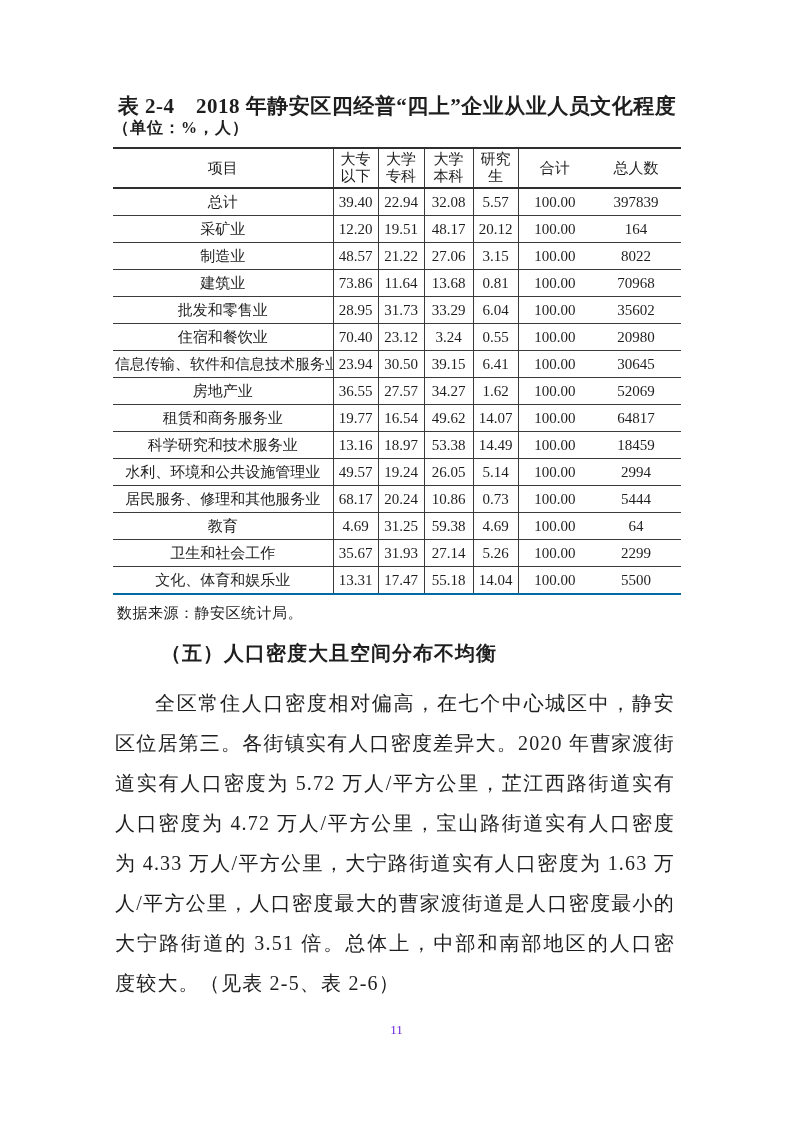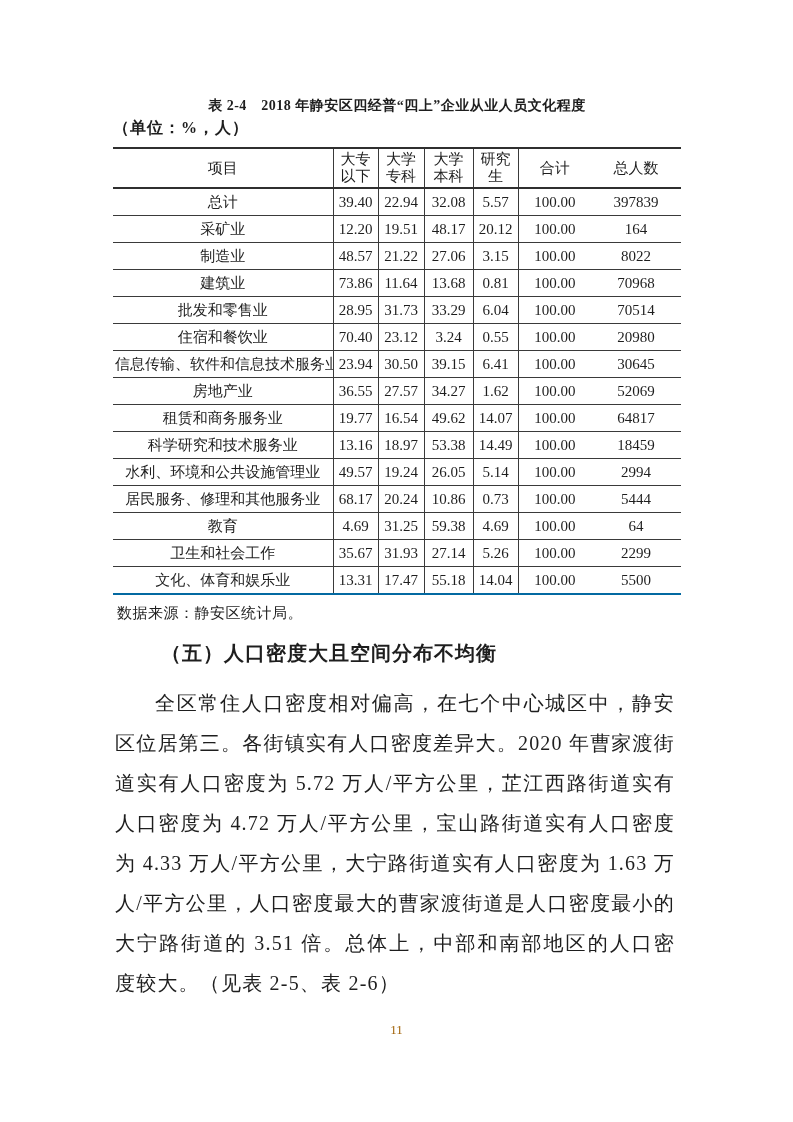--- a/index.html
+++ b/index.html
@@ -13,21 +13,21 @@
     height: 1122px;
     background: #ffffff;
     box-sizing: border-box;
     padding: 95px 112px 0 113px;
     color: #1e1e1e;
     font-family: "Liberation Serif", "DejaVu Serif", serif;
     overflow: hidden;
   }
   .doc-title {
     text-align: center;
-    font-size: 14px;
+    font-size: 21px;
     line-height: 22px;
     font-weight: bold;
     letter-spacing: 0.5px;
   }
   .doc-subtitle {
     text-align: left;
     font-size: 16px;
     line-height: 22px;
     font-weight: bold;
     letter-spacing: 1px;
@@ -98,21 +98,21 @@
     text-indent: 2em;
     letter-spacing: 1.2px;
   }
   .page-number {
     position: absolute;
     top: 1022px;
     left: 0;
     width: 793px;
     text-align: center;
     font-size: 13px;
-    color: #a16207;
+    color: #6d28d9;
   }
 </style>
 </head>
 <body>
 
 <div class="page">
 
   <div class="doc-title">表 2-4　2018 年静安区四经普“四上”企业从业人员文化程度</div>
 
   <div class="doc-subtitle">（单位：%，人）</div>
@@ -179,21 +179,21 @@
           <td>100.00</td>
           <td>70968</td>
         </tr>
         <tr>
           <td>批发和零售业</td>
           <td>28.95</td>
           <td>31.73</td>
           <td>33.29</td>
           <td>6.04</td>
           <td>100.00</td>
-          <td>70514</td>
+          <td>35602</td>
         </tr>
         <tr>
           <td>住宿和餐饮业</td>
           <td>70.40</td>
           <td>23.12</td>
           <td>3.24</td>
           <td>0.55</td>
           <td>100.00</td>
           <td>20980</td>
         </tr>

